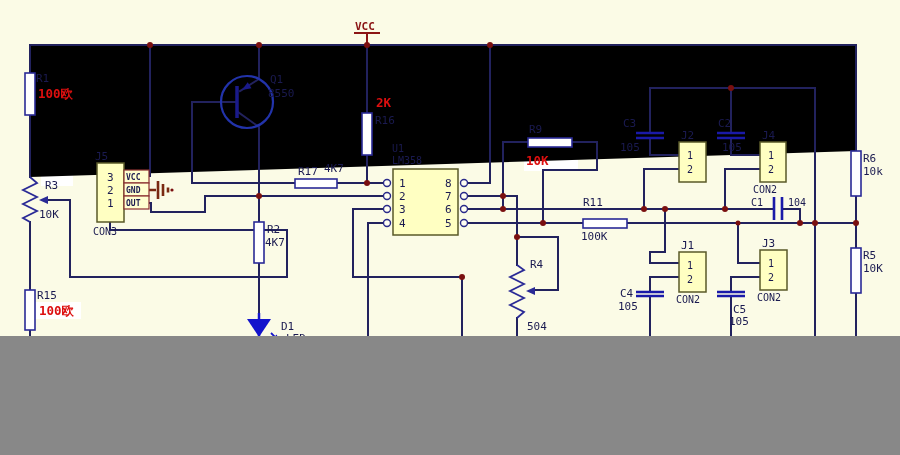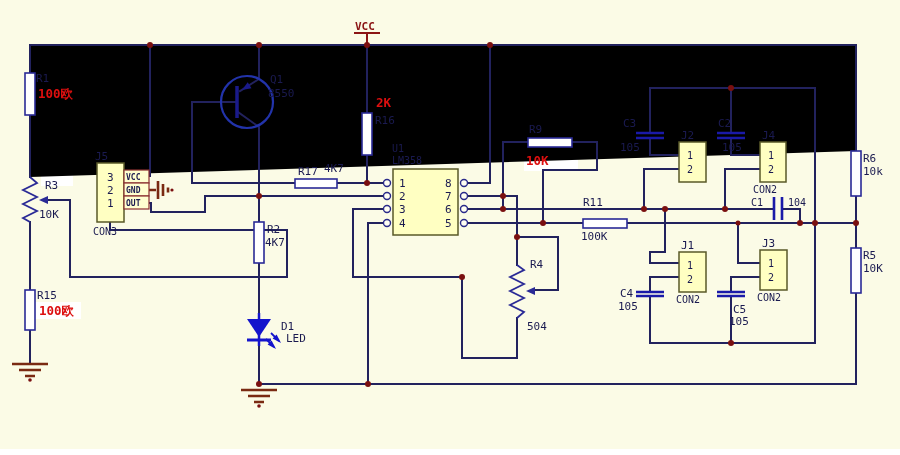--- a/index.html
+++ b/index.html
@@ -1,16 +1,16 @@
 <!DOCTYPE html>
 <html><head>
 <meta charset="utf-8">
 <style>
   html,body{margin:0;padding:0;background:#888;}
-  #stage{width:900px;height:455px;position:relative;background:#fbfbe6;overflow:hidden;}
+  #stage{width:900px;height:336px;position:relative;background:#fbfbe6;overflow:hidden;}
   svg{display:block;}
   text{font-family:"DejaVu Sans Mono","Liberation Mono",monospace;fill:#1a1a50;}
   .lbl{font-size:11px;}
   .lblsm{font-size:10px;}
   .tiny{font-size:8px;font-weight:bold;}
   .red{font-size:12.5px;font-weight:bold;fill:#dd0f0f;}
   .maroon{font-size:11px;font-weight:bold;fill:#8b1515;}
   .w{stroke:#22225e;stroke-width:2;fill:none;stroke-linecap:square;}
   .cw{stroke:#2a2a96;stroke-width:1.6;fill:#ffffff;}
   .plate{stroke:#1a1aa8;stroke-width:2.6;fill:none;}

